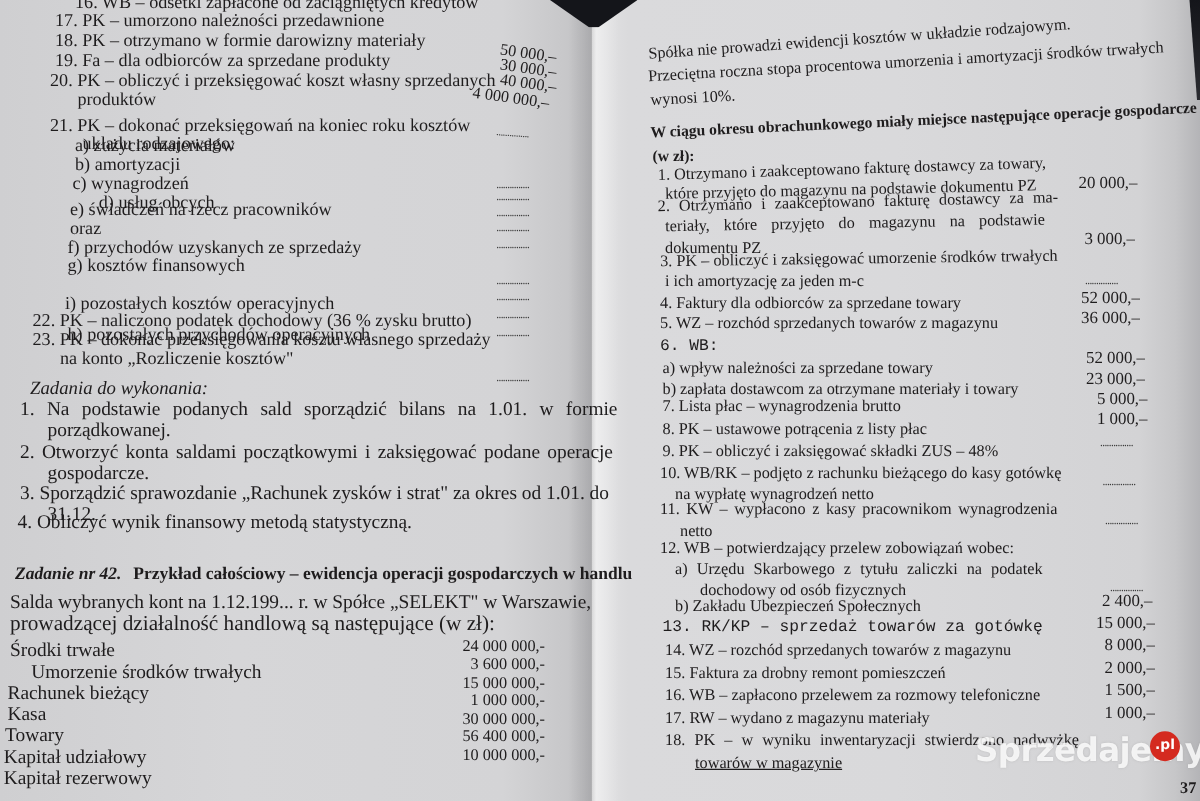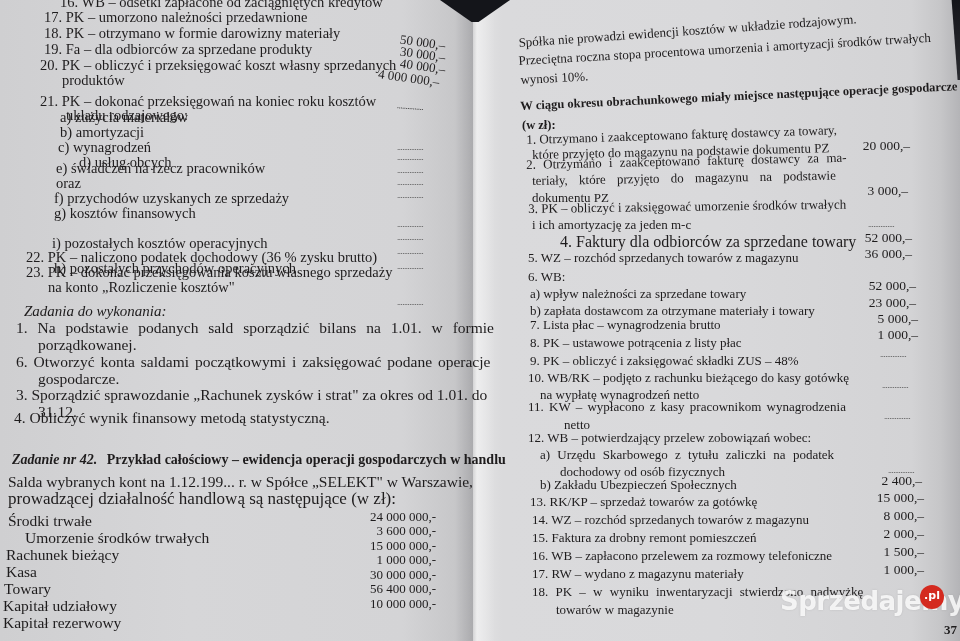--- a/index.html
+++ b/index.html
@@ -108,21 +108,21 @@
     <div class="line" style="left:48px;top:279px;">na konto „Rozliczenie kosztów"</div>
     <div class="dots" style="left:397px;top:247px;">...............</div>
     <div class="dots" style="left:397px;top:262px;">...............</div>
     <div class="dots" style="left:397px;top:298px;">...............</div>
   </div>
 
   <div>
     <div class="line i" style="left:24px;top:303px;font-size:15px;">Zadania do wykonania:</div>
     <div class="line" style="left:16px;top:319px;font-size:15.5px;word-spacing:6px;">1. Na podstawie podanych sald sporządzić bilans na 1.01. w formie</div>
     <div class="line" style="left:38px;top:336px;font-size:15.5px;">porządkowanej.</div>
-    <div class="line" style="left:16px;top:353px;font-size:15.5px;word-spacing:2px;">6. Otworzyć konta saldami początkowymi i zaksięgować podane operacje</div>
+    <div class="line" style="left:16px;top:353px;font-size:15.5px;word-spacing:2px;">2. Otworzyć konta saldami początkowymi i zaksięgować podane operacje</div>
     <div class="line" style="left:38px;top:370px;font-size:15.5px;">gospodarcze.</div>
     <div class="line" style="left:16px;top:386px;font-size:15.5px;">3. Sporządzić sprawozdanie „Rachunek zysków i strat" za okres od 1.01. do</div>
     <div class="line" style="left:38px;top:403px;font-size:15.5px;">31.12.</div>
     <div class="line" style="left:14px;top:409px;font-size:15.5px;">4. Obliczyć wynik finansowy metodą statystyczną.</div>
   </div>
 
   <div>
     <div class="line" style="left:12px;top:451px;font-size:14px;">
       <span class="bi">Zadanie nr 42.</span>
       <span class="b" style="margin-left:6px;">Przykład całościowy – ewidencja operacji gospodarczych w handlu</span>
@@ -162,66 +162,66 @@
 
     <div class="line" style="left:526px;top:156px;font-size:13px;word-spacing:4px;transform:rotate(-1.3deg);transform-origin:0 0;">2. Otrzymano i zaakceptowano fakturę dostawcy za ma-</div>
     <div class="line" style="left:532px;top:172px;font-size:13px;word-spacing:8px;transform:rotate(-1deg);transform-origin:0 0;">    teriały, które przyjęto do magazynu na podstawie</div>
     <div class="line" style="left:532px;top:189px;font-size:13px;">    dokumentu PZ</div>
     <div class="num" style="left:820px;top:182px;width:88px;font-size:13.5px;">3 000,–</div>
 
     <div class="line" style="left:528px;top:200px;font-size:13px;transform:rotate(-0.8deg);transform-origin:0 0;">3. PK – obliczyć i zaksięgować umorzenie środków trwałych</div>
     <div class="line" style="left:532px;top:216px;font-size:13px;">    i ich amortyzację za jeden m-c</div>
     <div class="dots" style="left:868px;top:220px;">...............</div>
 
-    <div class="line" style="left:560px;top:233px;font-size:16px;">4. Faktury dla odbiorców za sprzedane towary</div>
+    <div class="line" style="left:528px;top:233px;font-size:13px;">4. Faktury dla odbiorców za sprzedane towary</div>
     <div class="num" style="left:826px;top:229px;width:86px;font-size:13.5px;">52 000,–</div>
     <div class="line" style="left:528px;top:249px;font-size:13px;">5. WZ – rozchód sprzedanych towarów z magazynu</div>
     <div class="num" style="left:826px;top:245px;width:86px;font-size:13.5px;">36 000,–</div>
 
-    <div class="line" style="left:528px;top:268px;font-size:13px;">6. WB:</div>
+    <div class="line" style="left:528px;top:268px;font-size:13px;font-family:Liberation Mono, monospace;">6. WB:</div>
     <div class="line" style="left:530px;top:285px;font-size:13px;">    a)  wpływ należności za sprzedane towary</div>
     <div class="num" style="left:828px;top:277px;width:88px;font-size:13.5px;">52 000,–</div>
     <div class="line" style="left:530px;top:302px;font-size:13px;">    b)  zapłata dostawcom za otrzymane materiały i towary</div>
     <div class="num" style="left:828px;top:294px;width:88px;font-size:13.5px;">23 000,–</div>
 
     <div class="line" style="left:530px;top:316px;font-size:13px;">7. Lista płac – wynagrodzenia brutto</div>
     <div class="num" style="left:828px;top:310px;width:90px;font-size:13.5px;">5 000,–</div>
     <div class="line" style="left:530px;top:334px;font-size:13px;">8. PK – ustawowe potrącenia z listy płac</div>
     <div class="num" style="left:828px;top:326px;width:90px;font-size:13.5px;">1 000,–</div>
 
     <div class="line" style="left:530px;top:352px;font-size:13px;">9. PK – obliczyć i zaksięgować składki ZUS – 48%</div>
     <div class="dots" style="left:880px;top:350px;">...............</div>
 
     <div class="line" style="left:528px;top:369px;font-size:13px;">10. WB/RK – podjęto z rachunku bieżącego do kasy gotówkę</div>
     <div class="line" style="left:540px;top:386px;font-size:13px;">      na wypłatę wynagrodzeń netto</div>
     <div class="dots" style="left:882px;top:381px;">...............</div>
 
     <div class="line" style="left:528px;top:398px;font-size:13px;word-spacing:2px;">11. KW – wypłacono z kasy pracownikom wynagrodzenia</div>
-    <div class="line" style="left:544px;top:416px;font-size:13px;margin-left:20px;">      netto</div>
+    <div class="line" style="left:544px;top:416px;font-size:13px;">      netto</div>
     <div class="dots" style="left:884px;top:412px;">...............</div>
 
     <div class="line" style="left:528px;top:429px;font-size:13px;">12. WB – potwierdzający przelew zobowiązań wobec:</div>
     <div class="line" style="left:540px;top:446px;font-size:13px;word-spacing:4px;">      a)  Urzędu Skarbowego z tytułu zaliczki na podatek</div>
     <div class="line" style="left:560px;top:463px;font-size:13px;">           dochodowy od osób fizycznych</div>
     <div class="dots" style="left:888px;top:466px;">...............</div>
 
     <div class="line" style="left:540px;top:476px;font-size:13px;">      b)  Zakładu Ubezpieczeń Społecznych</div>
     <div class="num" style="left:840px;top:472px;width:82px;font-size:13.5px;">2 400,–</div>
 
-    <div class="line" style="left:530px;top:493px;font-size:13px;">13. RK/KP – sprzedaż towarów za gotówkę</div>
+    <div class="line" style="left:530px;top:493px;font-size:13px;font-family:Liberation Mono, monospace;">13. RK/KP – sprzedaż towarów za gotówkę</div>
     <div class="num" style="left:840px;top:489px;width:84px;font-size:13.5px;">15 000,–</div>
     <div class="line" style="left:532px;top:511px;font-size:13px;">14. WZ – rozchód sprzedanych towarów z magazynu</div>
     <div class="num" style="left:840px;top:507px;width:84px;font-size:13.5px;">8 000,–</div>
     <div class="line" style="left:532px;top:529px;font-size:13px;text-align:right;">15. Faktura za drobny remont pomieszczeń</div>
     <div class="num" style="left:840px;top:525px;width:84px;font-size:13.5px;">2 000,–</div>
     <div class="line" style="left:532px;top:547px;font-size:13px;">16. WB – zapłacono przelewem za rozmowy telefoniczne</div>
     <div class="num" style="left:840px;top:543px;width:84px;font-size:13.5px;">1 500,–</div>
     <div class="line" style="left:532px;top:565px;font-size:13px;">17. RW – wydano z magazynu materiały</div>
     <div class="num" style="left:840px;top:561px;width:84px;font-size:13.5px;">1 000,–</div>
 
     <div class="line" style="left:532px;top:583px;font-size:13px;word-spacing:4px;">18. PK – w wyniku inwentaryzacji stwierdzono nadwyżkę</div>
-    <div class="line" style="left:556px;top:601px;font-size:13px;">      towarów w magazynie</div>
+    <div class="line" style="left:556px;top:601px;font-size:13px;text-decoration:underline;">      towarów w magazynie</div>
   </div>
 
   <div class="watermark">Sprzedajemy</div>
   <div class="wm-badge">.pl</div>
   <div class="page-number">37</div>
 </div>
 
 </body></html>

